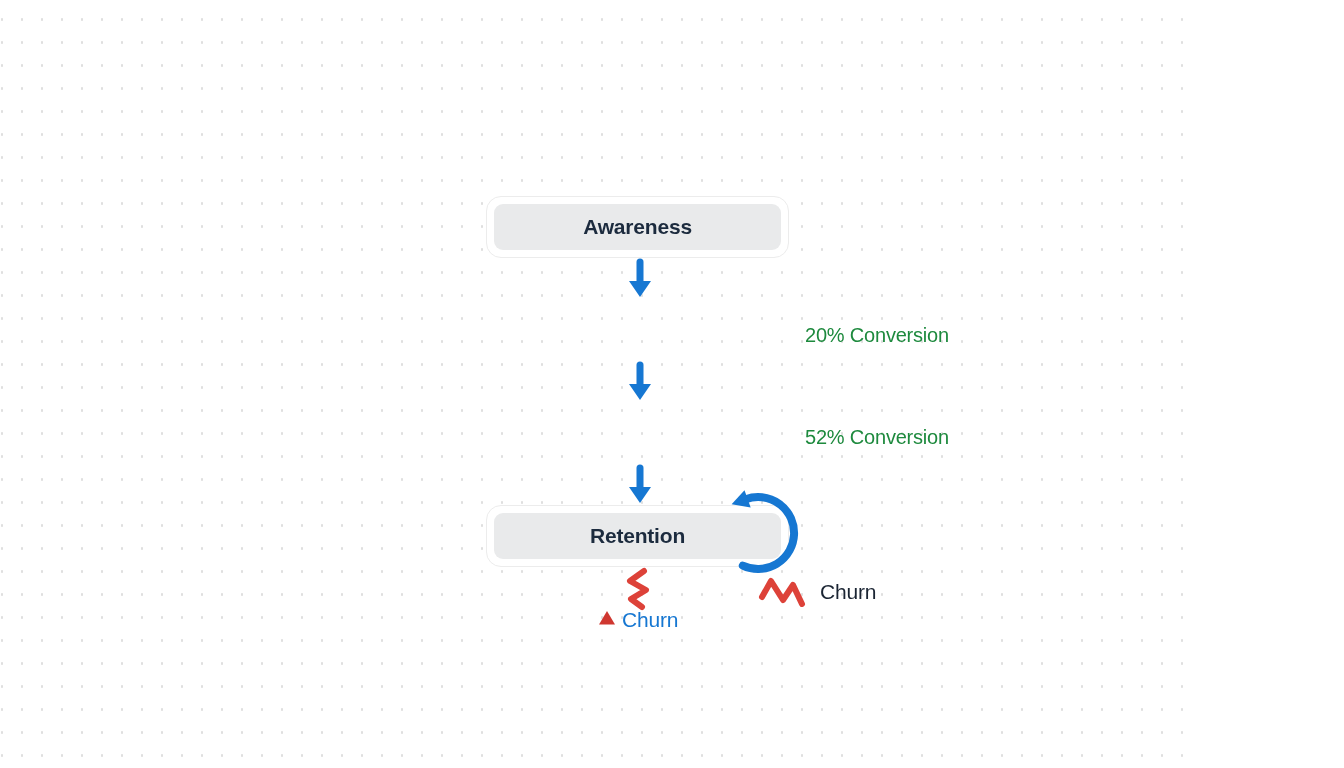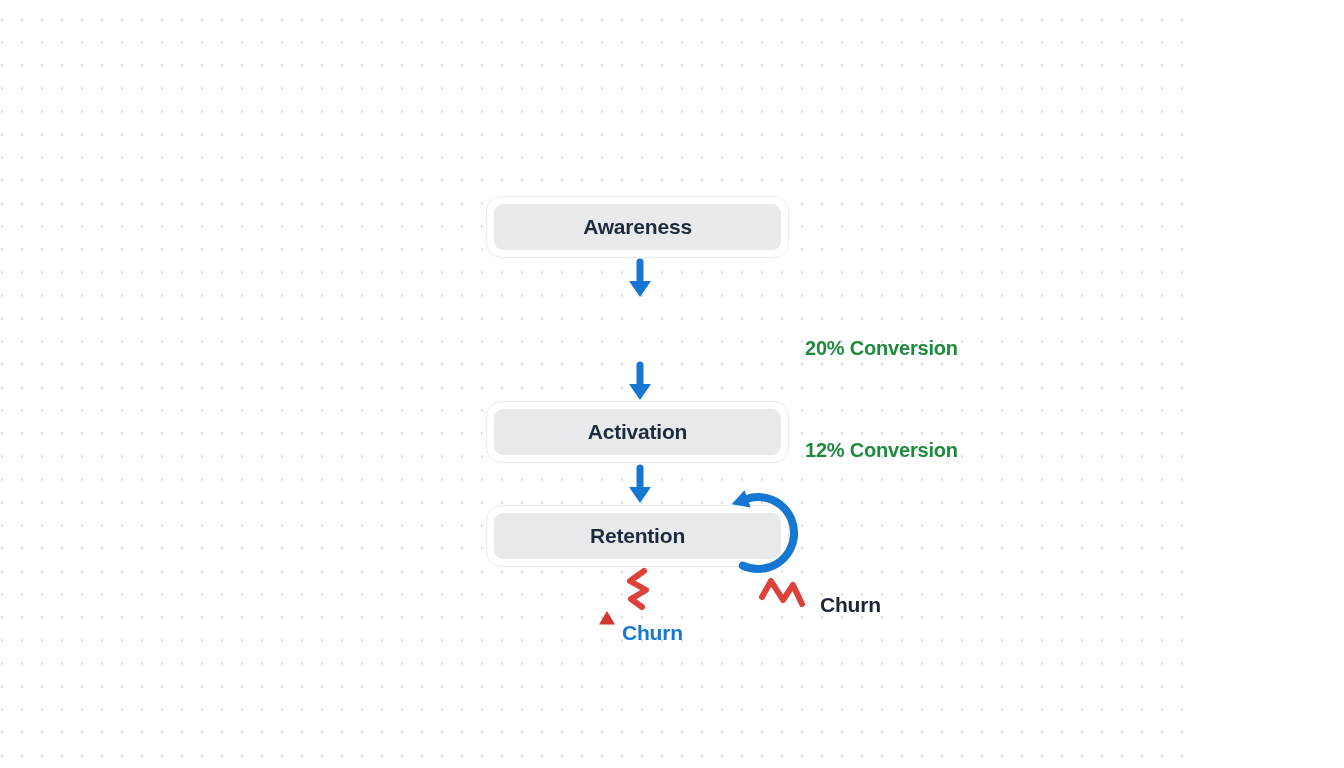--- a/index.html
+++ b/index.html
@@ -44,24 +44,23 @@
     font-weight: bold;
     color: #1c2b3e;
     letter-spacing: -0.2px;
   }
   .s1 { top: 196px; }
   .s2 { top: 297px; }
   .s3 { top: 401px; }
   .s4 { top: 505px; }
   .annotation {
     position: absolute;
-    font-weight: bold;
+    font-weight: normal;
     white-space: nowrap;
     letter-spacing: -0.2px;
-    margin-top: 13px;
   }
   .green { color: #1e8a3e; font-size: 20px; }
   .ann-trial      { left: 805px; top: 324px; }
   .ann-activation { left: 805px; top: 426px; }
   .ann-retention  { left: 806px; top: 528px; }
   .churn-right-label {
     left: 820px; top: 580px;
     color: #1b2533; font-size: 21px;
   }
   .churn-bottom-label {
@@ -81,25 +80,20 @@
 
 <div id="canvas">
 
   <div class="stage-box s1">
     <div class="inner">
       <span class="stage-label">Awareness</span>
     </div>
   </div>
 
 
-  <div class="stage-box s3">
-    <div class="inner">
-      <span class="stage-label">Activation</span>
-    </div>
-  </div>
 
   <div class="stage-box s4">
     <div class="inner">
       <span class="stage-label">Retention</span>
     </div>
   </div>
 
   <svg id="shapes-layer" viewBox="0 0 1344 768">
 
     <g>
@@ -129,17 +123,17 @@
     <g>
       <polyline points="762,597 771,581 783,600 793,585 802,604" fill="none" stroke="#dd4239" stroke-width="6" stroke-linecap="round" stroke-linejoin="round"></polyline>
     </g>
 
     <g>
       <path d="M607 611 L615 624.5 L599 624.5 Z" fill="#cf3730"></path>
     </g>
   </svg>
 
   <div class="annotation green ann-trial">20% Conversion</div>
-  <div class="annotation green ann-activation">12% Conversion</div>
+  <div class="annotation green ann-activation">52% Conversion</div>
   <div class="annotation churn-right-label">Churn</div>
   <div class="annotation churn-bottom-label">Churn</div>
 
 </div>
 
 </body></html>

